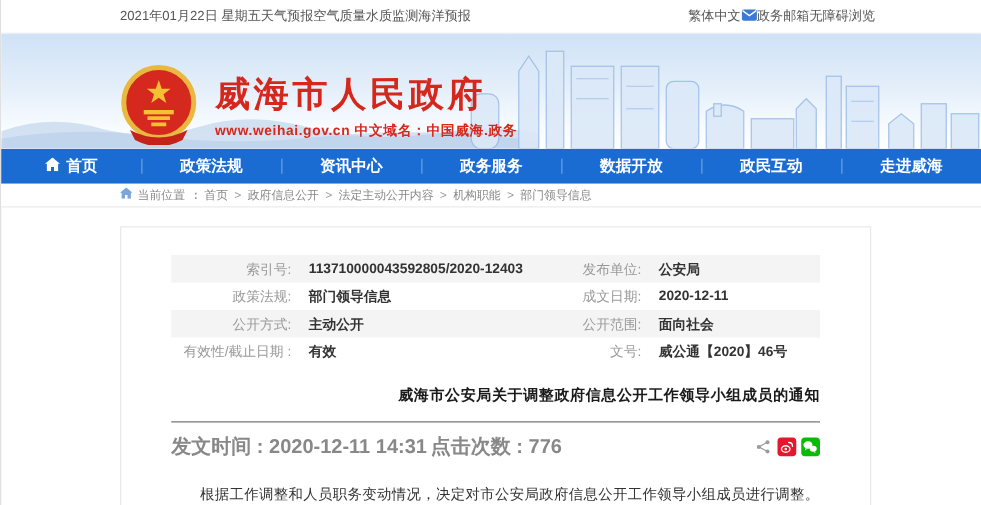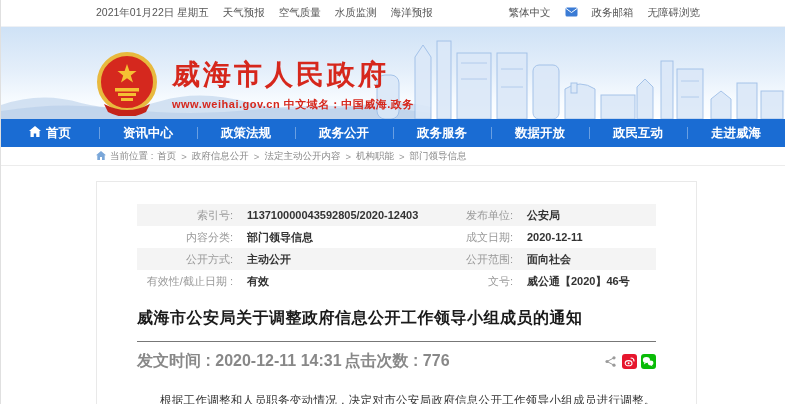--- a/index.html
+++ b/index.html
@@ -4,21 +4,21 @@
 <style>
   * { margin:0; padding:0; box-sizing:border-box; }
   html,body { width:785px; height:404px; overflow:hidden; background:#fff;
     font-family:"Liberation Sans","DejaVu Sans",sans-serif; }
   .page { width:785px; height:404px; position:relative; border-left:1px solid #e0e0e0; }
 
   
   .topbar { height:27px; background:#fff; border-bottom:1px solid #eef1f5;
     display:flex; align-items:center; justify-content:space-between;
     padding:0 85px 0 95px; font-size:10.5px; color:#555; }
-  .topbar .grp { display:flex; align-items:center; gap:14px; }
+  .topbar .grp { display:flex; align-items:center; }
   .topbar .lnk { cursor:pointer; }
   .mailicon { display:inline-block; vertical-align:-1px; }
 
   
   .header { height:92px; position:relative; overflow:hidden;
     background:linear-gradient(180deg,#cfe2f6 0%,#e3eefa 45%,#f7fbff 80%,#ffffff 100%); }
   .mountains { position:absolute; left:0; bottom:0; }
   .skyline  { position:absolute; right:0; bottom:0; }
   .brand { position:absolute; left:95px; top:25px; display:flex; align-items:center; gap:14px; }
   .sitename { color:#d6271c; font-size:28px; font-weight:700; letter-spacing:3px; line-height:1.1; }
@@ -26,36 +26,36 @@
 
   
   .nav { height:28px; background:#1a6cd3; display:flex; align-items:stretch; }
   .nav-item { flex:1; display:flex; align-items:center; justify-content:center; gap:5px;
     color:#fff; font-size:12.5px; font-weight:700; cursor:pointer; position:relative; }
   .nav-item + .nav-item::before { content:""; position:absolute; left:0; top:8px; bottom:8px;
     width:1px; background:rgba(255,255,255,0.35); }
 
   
   .crumbbar { height:19px; background:#fff; border-bottom:1px solid #ececec;
-    display:flex; align-items:center; padding-left:95px; font-size:9.5px; color:#888; gap:4px; }
+    display:flex; align-items:center; padding-left:95px; font-size:9.5px; color:#888; gap:4px;font-family:Liberation Mono, monospace; }
   .crumbbar .sep { color:#999; margin:0 1px; }
   .crumb { cursor:pointer; }
 
   
   .panel { position:absolute; left:95px; top:181px; width:601px; height:400px;
     background:#fff; border:1px solid #e9e9e9; padding:22px 40px 0 40px; }
 
   .itable { width:100%; font-size:11px; }
   .irow { display:grid; grid-template-columns:110px 185px 95px auto;
     align-items:center; min-height:22px; padding:2px 0; }
   .irow.alt { background:#f4f4f4; }
   .ilabel { color:#999; text-align:right; padding-right:14px; }
   .ivalue { color:#333; font-weight:700; }
 
-  .art-title { text-align:left; font-size:16px; font-weight:700; color:#1a1a1a;
+  .art-title { text-align:right; font-size:12px; font-weight:700; color:#1a1a1a;
     margin-top:16px; letter-spacing:0.5px; }
   .title-rule { border:none; border-top:1px solid #777; margin-top:12px; }
 
   .meta { display:flex; align-items:center; font-size:16px; color:#888; margin-top:9px;font-weight:bold; }
   .meta .m-left  { width:40%; }
   .meta .m-mid   { width:40%; }
   .meta .m-icons { width:20%; display:flex; justify-content:flex-end; align-items:center; gap:4px; }
   .icon-btn { width:15px; height:15px; display:inline-flex; align-items:center;
     justify-content:center; cursor:pointer; border-radius:3px; }
   .icon-weibo  { background:#e6162d; }
@@ -143,27 +143,24 @@
   <div class="nav">
     <div class="nav-item">
       <span>
         <svg width="12" height="11" viewBox="0 0 12 11">
             <path d="M6 0 L12 5 L10.5 5 L10.5 11 L7.2 11 L7.2 7.5 L4.8 7.5 L4.8 11 L1.5 11 L1.5 5 L0 5 Z" fill="#fff"></path>
           </svg>
       </span>
       <span>首页</span>
     </div>
     <div class="nav-item">
+        <span>政策法规</span>
+      </div>
+    <div class="nav-item">
         <span>资讯中心</span>
-      </div>
-    <div class="nav-item">
-        <span>政策法规</span>
-      </div>
-    <div class="nav-item">
-        <span>政务公开</span>
       </div>
     <div class="nav-item">
         <span>政务服务</span>
       </div>
     <div class="nav-item">
         <span>数据开放</span>
       </div>
     <div class="nav-item">
         <span>政民互动</span>
       </div>
@@ -193,21 +190,21 @@
   <div class="panel">
 
     <div class="itable">
       <div class="irow alt">
         <span class="ilabel">索引号:</span>
         <span class="ivalue">113710000043592805/2020-12403</span>
         <span class="ilabel">发布单位:</span>
         <span class="ivalue">公安局</span>
       </div>
       <div class="irow">
-        <span class="ilabel">内容分类:</span>
+        <span class="ilabel">政策法规:</span>
         <span class="ivalue">部门领导信息</span>
         <span class="ilabel">成文日期:</span>
         <span class="ivalue">2020-12-11</span>
       </div>
       <div class="irow alt">
         <span class="ilabel">公开方式:</span>
         <span class="ivalue">主动公开</span>
         <span class="ilabel">公开范围:</span>
         <span class="ivalue">面向社会</span>
       </div>

